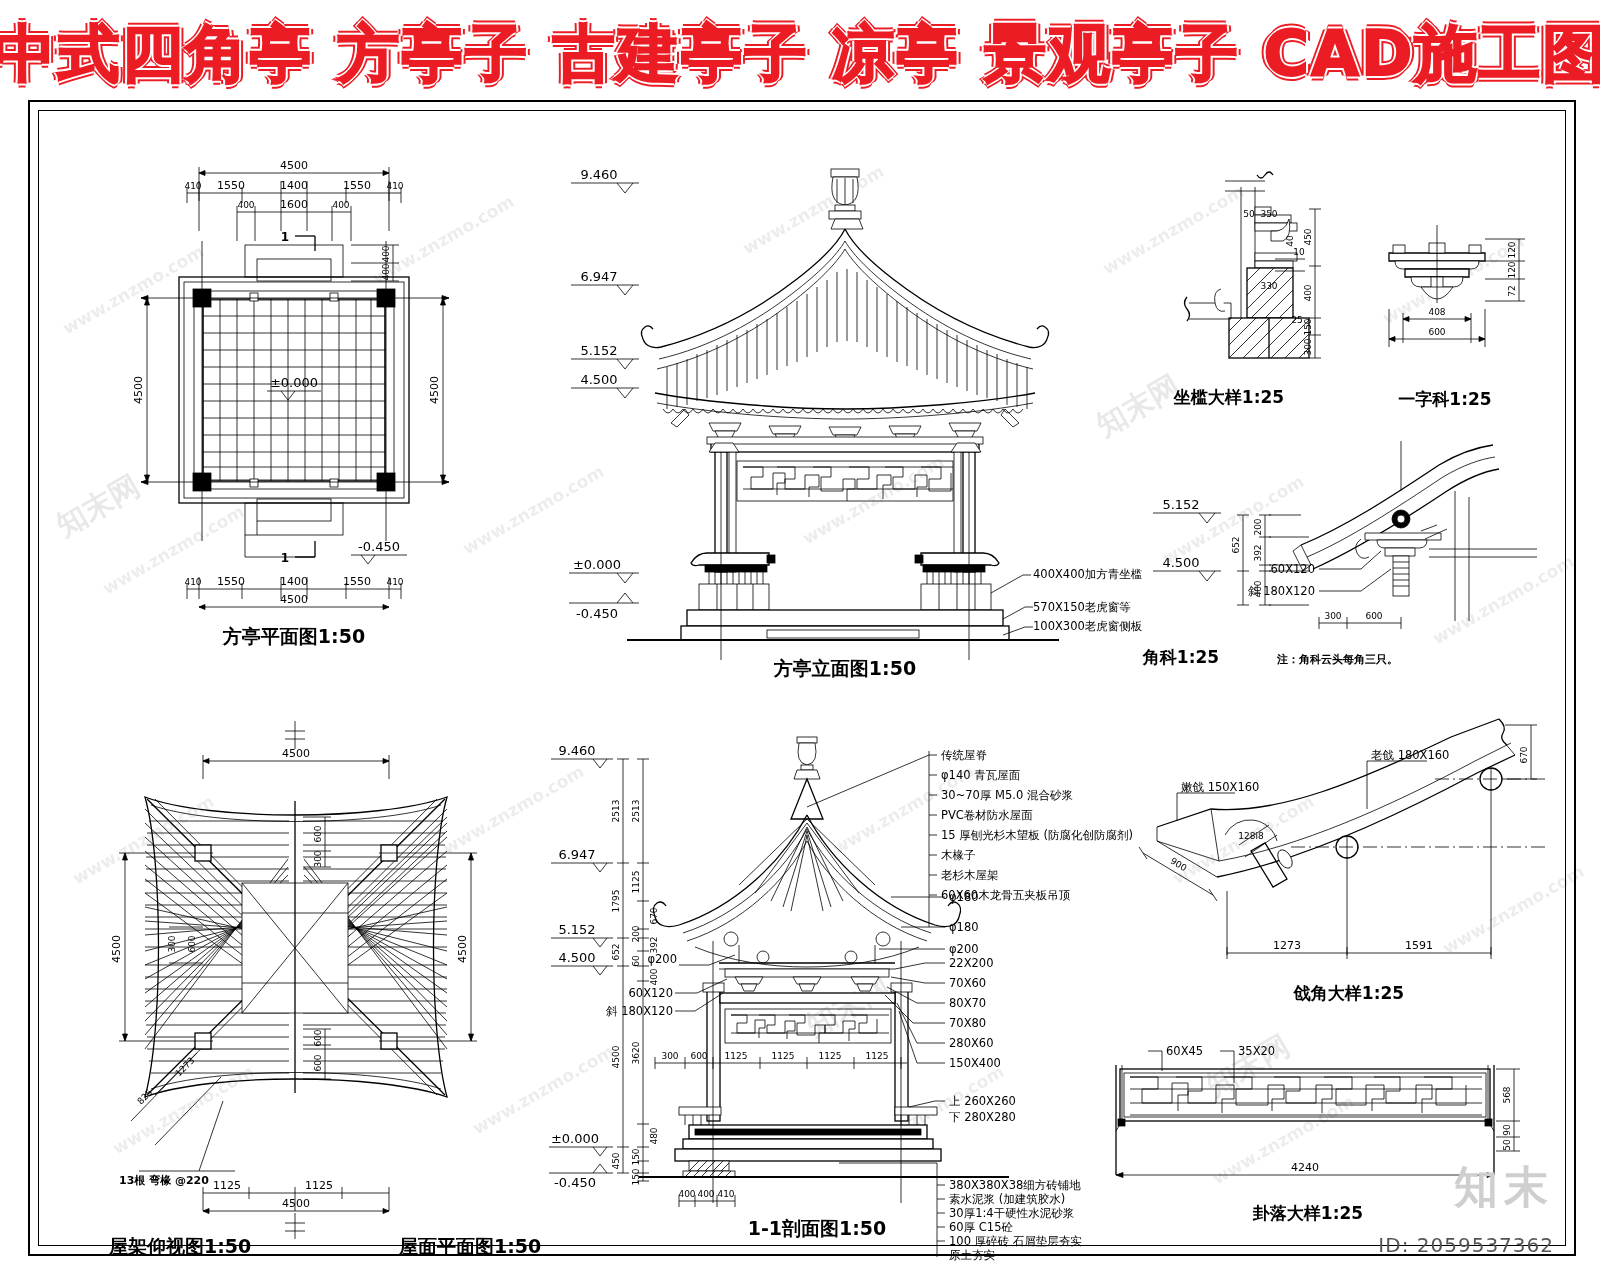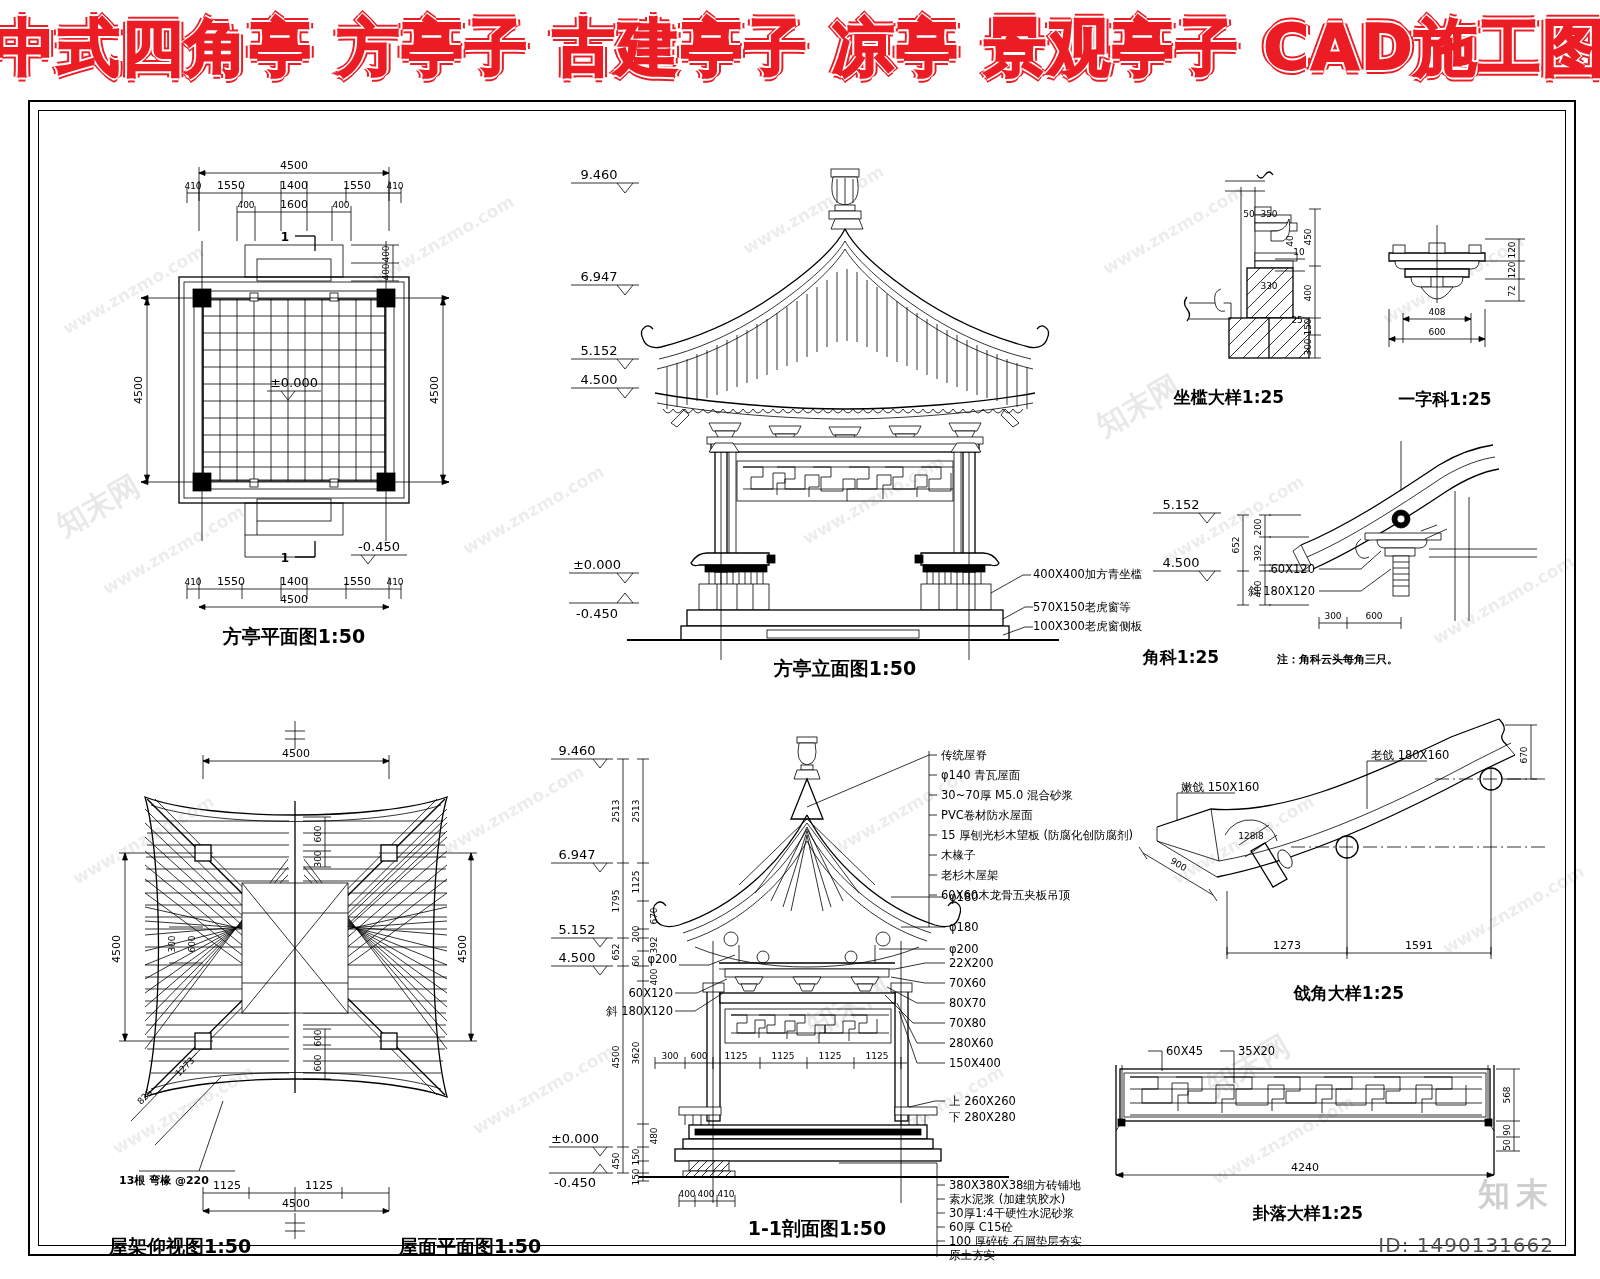--- a/index.html
+++ b/index.html
@@ -1,21 +1,21 @@
 <!DOCTYPE html>
 <html><head>
 <meta charset="utf-8">
 <style>
   html,body{margin:0;padding:0;background:#fff;}
   body{width:1600px;height:1279px;position:relative;overflow:hidden;
        font-family:"DejaVu Sans","Liberation Sans",sans-serif;}
 
   
   #title-banner{position:absolute;left:0;top:0;width:1600px;height:96px;
-     display:flex;align-items:center;justify-content:center;}
+     display:flex;align-items:flex-end;justify-content:center;}
   #title-text{font-size:62px;font-weight:bold;letter-spacing:2px;
      color:#ec1c24;
      -webkit-text-stroke:2px #ec1c24;
      text-shadow: 3px 0 0 #fff, -3px 0 0 #fff, 0 3px 0 #fff, 0 -3px 0 #fff,
                   5px 0 0 #ec1c24, -5px 0 0 #ec1c24, 0 5px 0 #ec1c24, 0 -5px 0 #ec1c24;
      white-space:nowrap;}
 
   
   #sheet{position:absolute;left:28px;top:100px;width:1544px;height:1152px;
      border:2px solid #000;background:#fff;}
@@ -44,21 +44,21 @@
   .elv{font-size:13px;fill:#000;}
 
   
   .wm{position:absolute;color:rgba(0,0,0,0.075);font-size:17px;font-weight:bold;
       transform:rotate(-30deg);transform-origin:left top;white-space:nowrap;
       pointer-events:none;user-select:none;}
   .wmz{position:absolute;color:rgba(0,0,0,0.09);font-size:30px;font-weight:bold;
       transform:rotate(-30deg);transform-origin:left top;white-space:nowrap;
       pointer-events:none;user-select:none;}
 
-  #logo{position:absolute;right:46px;bottom:62px;font-size:32px;font-weight:bold;
+  #logo{position:absolute;right:46px;bottom:62px;font-size:44px;font-weight:bold;
         color:#cfcfcf;letter-spacing:6px;}
   #idtext{position:absolute;right:46px;bottom:22px;font-size:20px;color:#555;
         letter-spacing:1px;}
 </style>
 </head>
 <body>
 
 <div id="title-banner">
   <div id="title-text">中式四角亭 方亭子 古建亭子 凉亭 景观亭子 CAD施工图</div>
 </div>
@@ -1402,13 +1402,13 @@
     <text class="dim" x="227" y="180" text-anchor="middle">4240</text>
   </g>
   <text class="capsm" x="230" y="228" text-anchor="middle">卦落大样1:25</text>
 </svg>
 </div>
 
 </div>
 </div>
 
 <div id="logo">知末</div>
-<div id="idtext">ID: 1490131662</div>
+<div id="idtext">ID: 2059537362</div>
 
 </body></html>

